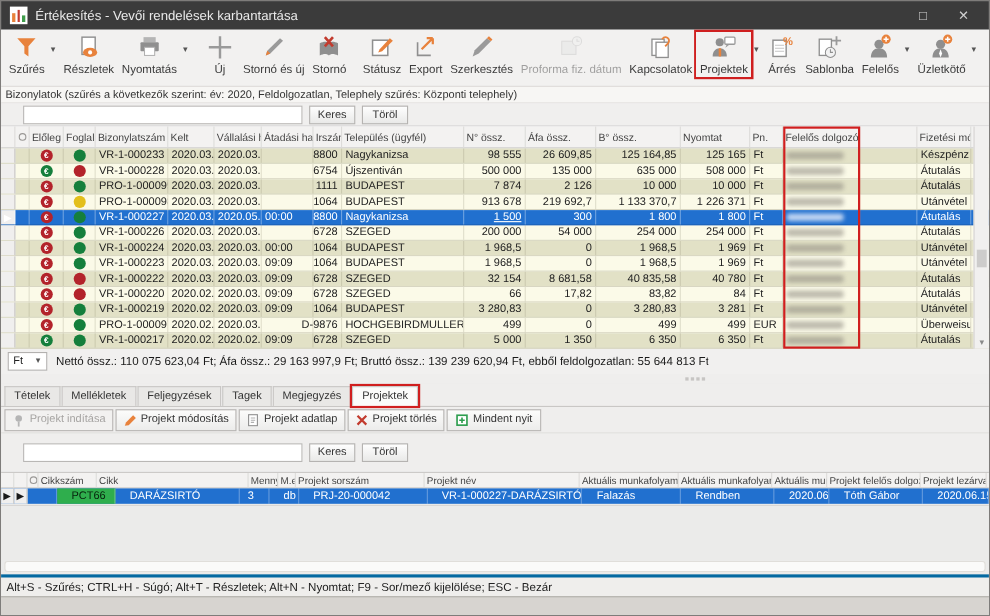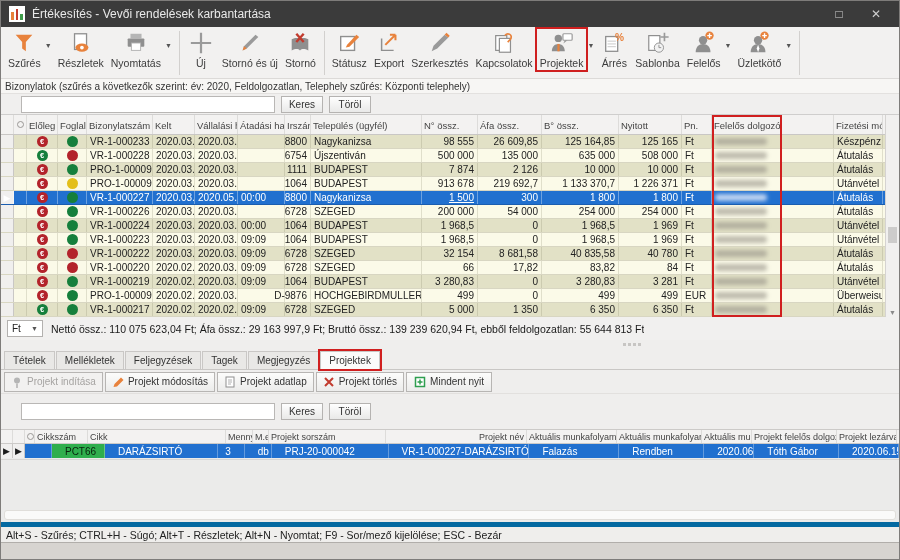--- a/index.html
+++ b/index.html
@@ -87,21 +87,21 @@
   .pgh .hdot{display:block;width:5px;height:5px;border:1px solid #9a9896;border-radius:50%;margin:1px auto 0 auto;}
   .pgr{display:flex;height:14px;background:#2170cf;box-sizing:border-box;}
   .pgc{font-size:10px;color:#fff;padding:0 13px;border-right:1px solid rgba(255,255,255,.3);overflow:hidden;white-space:nowrap;box-sizing:border-box;display:flex;align-items:center;}
   .pgc.r{justify-content:flex-end;}
   .pgc.gutter{background:#f0efee;color:#1a1a1a;justify-content:center;border-right:1px solid #c9c7c5;font-size:9px;padding:0;}
   .pgc.greencell{background:#2fae4d;color:#08220d;}
 
   .emptypanel{height:62px;background:#ebebea;position:relative;border-top:1px solid #d8d6d4;}
   .whitebar{position:absolute;left:3px;right:3px;bottom:2px;height:8px;background:#fafaf9;border:1px solid #e0deda;border-radius:3px;}
 
-  .statusbar{height:20px;background:#efeeec;border-top:5px solid #0369a1;font-size:10.5px;color:#222;display:flex;align-items:center;padding:0 5px;box-sizing:border-box;white-space:nowrap;overflow:hidden;}
+  .statusbar{height:20px;background:#efeeec;border-top:3px solid #0369a1;font-size:10.5px;color:#222;display:flex;align-items:center;padding:0 5px;box-sizing:border-box;white-space:nowrap;overflow:hidden;}
   .bottomframe{height:18px;background:#d7d4d0;border-top:1px solid #b1aeaa;box-sizing:border-box;}
 </style>
 </head>
 <body>
 
 <div class="win">
 
   <div class="titlebar">
     <span class="applogo">
         <i></i>
@@ -208,20 +208,32 @@
       </div>
       <div class="tb-btn">
         <div class="tb-core">
           <div class="ti">
             <svg width="24" height="24" viewBox="0 0 26 26">
               <path d="M4 22l2-6L18 4l4 3L10 19z" fill="#9a9a9a"></path>
               <path d="M18 4l4 3 1.5-1.8L20 2z" fill="#e8823c"></path>
             </svg>
           </div>
           <div class="tb-label">Szerkesztés</div>
+        </div>
+      </div>
+      <div class="tb-btn disabled">
+        <div class="tb-core">
+          <div class="ti">
+            <svg width="24" height="24" viewBox="0 0 26 26">
+              <rect x="4" y="7" width="14" height="13" fill="#e4e4e4" stroke="#c2c2c2"></rect>
+              <circle cx="19" cy="7" r="4.5" fill="#efefef" stroke="#c2c2c2"></circle>
+              <path d="M19 4.5V7h2.5" stroke="#c2c2c2" fill="none"></path>
+            </svg>
+          </div>
+          <div class="tb-label">Proforma fiz. dátum</div>
         </div>
       </div>
       <div class="tb-btn">
         <div class="tb-core">
           <div class="ti">
             <svg width="24" height="24" viewBox="0 0 26 26">
               <rect x="4" y="5" width="12" height="16" fill="#fff" stroke="#8f8f8f" stroke-width="1.3"></rect>
               <rect x="8" y="8" width="12" height="15" fill="#fff" stroke="#8f8f8f" stroke-width="1.3"></rect>
               <path d="M14 5c3-4 9-1 6 4l-3 3" stroke="#e8823c" stroke-width="1.8" fill="none"></path>
             </svg>
@@ -322,21 +334,21 @@
         <div class="gh" style="width: 29px;">Foglalá</div>
         <div class="gh" style="width: 66px;">Bizonylatszám</div>
         <div class="gh" style="width: 42px;">Kelt</div>
         <div class="gh" style="width: 43px;">Vállalási hat</div>
         <div class="gh" style="width: 47px;">Átadási határidő</div>
         <div class="gh" style="width: 26px;">Irszám</div>
         <div class="gh" style="width: 111px;">Település (ügyfél)</div>
         <div class="gh" style="width: 56px;">N° össz.</div>
         <div class="gh" style="width: 64px;">Áfa össz.</div>
         <div class="gh" style="width: 77px;">B° össz.</div>
-        <div class="gh" style="width: 63px;">Nyitott</div>
+        <div class="gh" style="width: 63px;">Nyomtat</div>
         <div class="gh" style="width: 30px;">Pn.</div>
         <div class="gh" style="width: 70px;">Felelős dolgozó</div>
         <div class="gh" style="width: 52px;"></div>
         <div class="gh" style="width: 49px;">Fizetési mód</div>
       </div>
       <div class="gr odd">
         <div class="gc c-gutter gutter" style="width: 13px;"></div>
         <div class="gc c-marker" style="width: 13px;"></div>
         <div class="gc c-eloleg" style="width: 31px;">
           <div class="ind red">€</div>
@@ -763,21 +775,21 @@
         <div class="pgh" style="width: 12px;"></div>
         <div class="pgh" style="width: 12px;"></div>
         <div class="pgh" style="width: 10px;">
           <span class="hdot"></span>
         </div>
         <div class="pgh" style="width: 53px;">Cikkszám</div>
         <div class="pgh" style="width: 138px;">Cikk</div>
         <div class="pgh" style="width: 27px;">Mennyis</div>
         <div class="pgh" style="width: 16px;">M.e.</div>
         <div class="pgh" style="width: 117px;">Projekt sorszám</div>
-        <div class="pgh" style="width: 141px; text-align: right;">Projekt név</div>
+        <div class="pgh" style="width: 141px;">Projekt név</div>
         <div class="pgh" style="width: 90px;">Aktuális munkafolyamat</div>
         <div class="pgh" style="width: 85px;">Aktuális munkafolyamat :</div>
         <div class="pgh" style="width: 50px;">Aktuális munka</div>
         <div class="pgh" style="width: 85px;">Projekt felelős dolgozó</div>
         <div class="pgh" style="width: 60px;">Projekt lezárva</div>
       </div>
       <div class="pgr odd sel">
         <div class="pgc c-gutter1 gutter" style="width: 12px;">▶</div>
         <div class="pgc c-gutter2 gutter" style="width: 12px;">▶</div>
         <div class="pgc c-marker" style="width: 10px;"></div>

